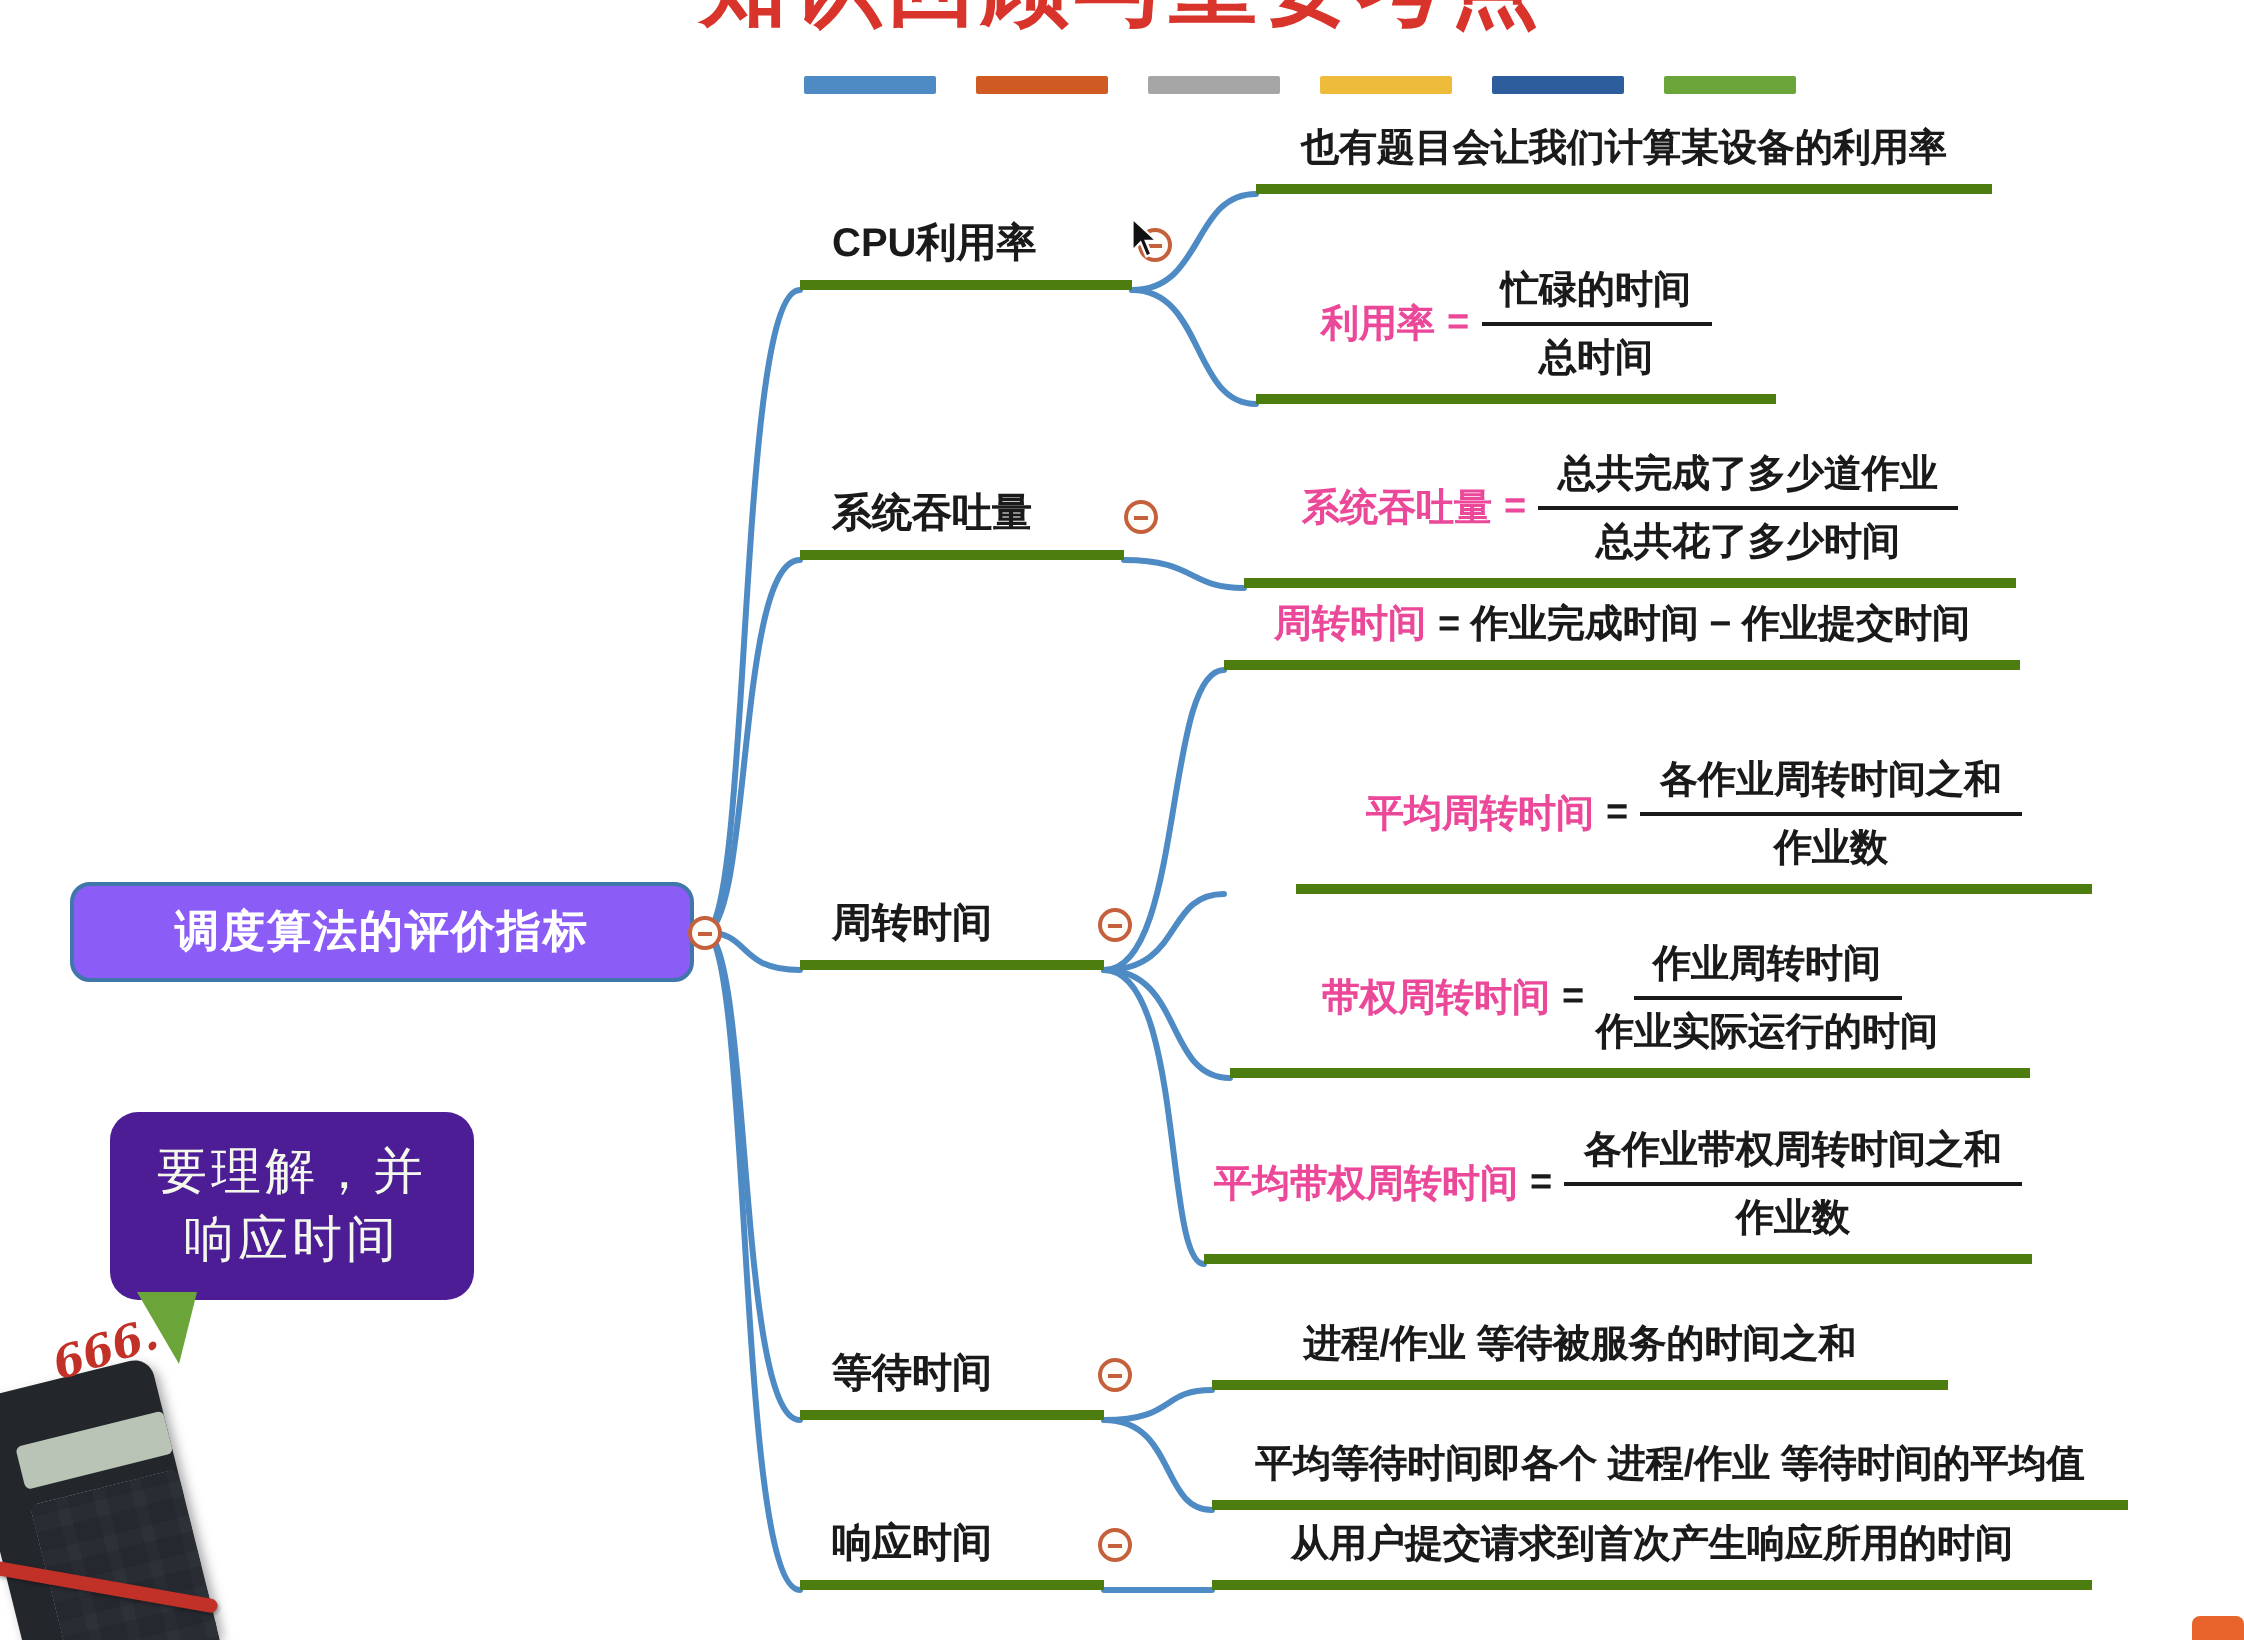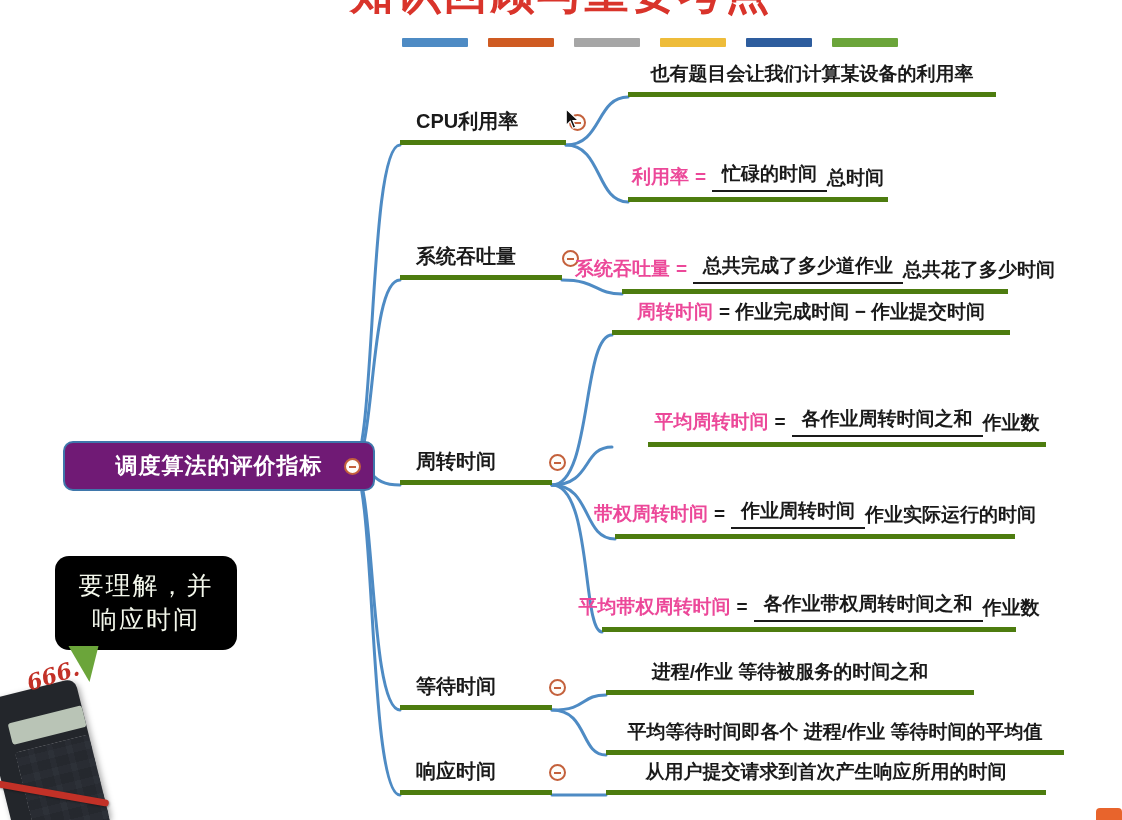--- a/index.html
+++ b/index.html
@@ -9,44 +9,44 @@
   }
   .connectors{position:absolute;left:0;top:0;width:1122px;height:820px;pointer-events:none;}
   .page-title{
     position:absolute;left:50%;top:-36px;transform:translateX(-50%);
     font-size:44px;font-weight:bold;color:#d9342b;letter-spacing:3px;white-space:nowrap;
   }
   .bars{position:absolute;left:402px;top:38px;display:flex;gap:20px;}
   .bar{width:66px;height:9px;border-radius:1px;display:inline-block;}
   .root-node{
     position:absolute;left:35px;top:441px;width:312px;height:50px;
-    background:#701a75;border:2px solid #3f77ab;border-radius:10px;box-sizing:border-box;
+    background:#8b5cf6;border:2px solid #3f77ab;border-radius:10px;box-sizing:border-box;
     display:flex;align-items:center;justify-content:center;
-    color:#fff;font-size:22px;font-weight:bold;letter-spacing:1px;white-space:nowrap;margin-left:28px;
+    color:#fff;font-size:22px;font-weight:bold;letter-spacing:1px;white-space:nowrap;
   }
   .node{
     position:absolute;box-sizing:border-box;border-bottom:5px solid #4d7c0f;
     display:flex;align-items:flex-end;justify-content:center;padding-bottom:5px;
     font-size:19px;font-weight:bold;color:#1a1a1a;white-space:nowrap;
   }
   .branch{justify-content:flex-start;padding-left:16px;font-size:20px;}
   .fline{display:flex;align-items:center;gap:6px;}
-  .frac{display:inline-flex;flex-direction:row;align-items:center;}
+  .frac{display:inline-flex;flex-direction:column;align-items:center;}
   .frac .num{border-bottom:2px solid #1a1a1a;padding:0 10px 3px;}
   .frac .den{padding-top:3px;}
   .red{color:#ec4899;}
   .toggle{
     position:absolute;width:17px;height:17px;border:2px solid #c4613c;border-radius:50%;
     background:#fffdf9;box-sizing:border-box;cursor:pointer;
   }
   .toggle::after{
     content:"";position:absolute;left:3px;right:3px;top:50%;margin-top:-1px;height:2px;background:#c4613c;
   }
   .bubble{
-    position:absolute;left:55px;top:556px;width:182px;height:94px;background:#000000;
+    position:absolute;left:55px;top:556px;width:182px;height:94px;background:#4c1d95;
     border-radius:14px;display:flex;flex-direction:column;align-items:center;justify-content:center;
     color:#f4f8ec;font-size:25px;line-height:1.35;letter-spacing:2px;
     font-family:"DejaVu Serif","Liberation Serif",serif;
   }
   .bubble-tail{
     position:absolute;left:64px;top:646px;width:0;height:0;
     border-top:36px solid #6ba53a;border-left:30px solid transparent;transform:skew(-14deg);
   }
   .calc{position:absolute;left:-14px;top:668px;width:130px;height:170px;transform:rotate(-14deg);}
   .calc-body{

